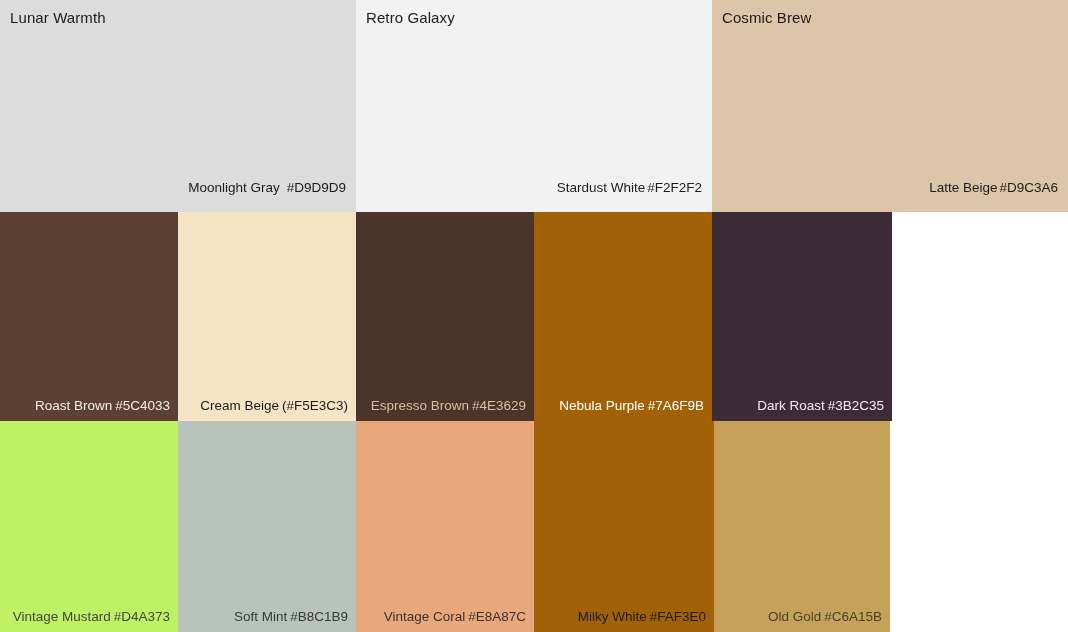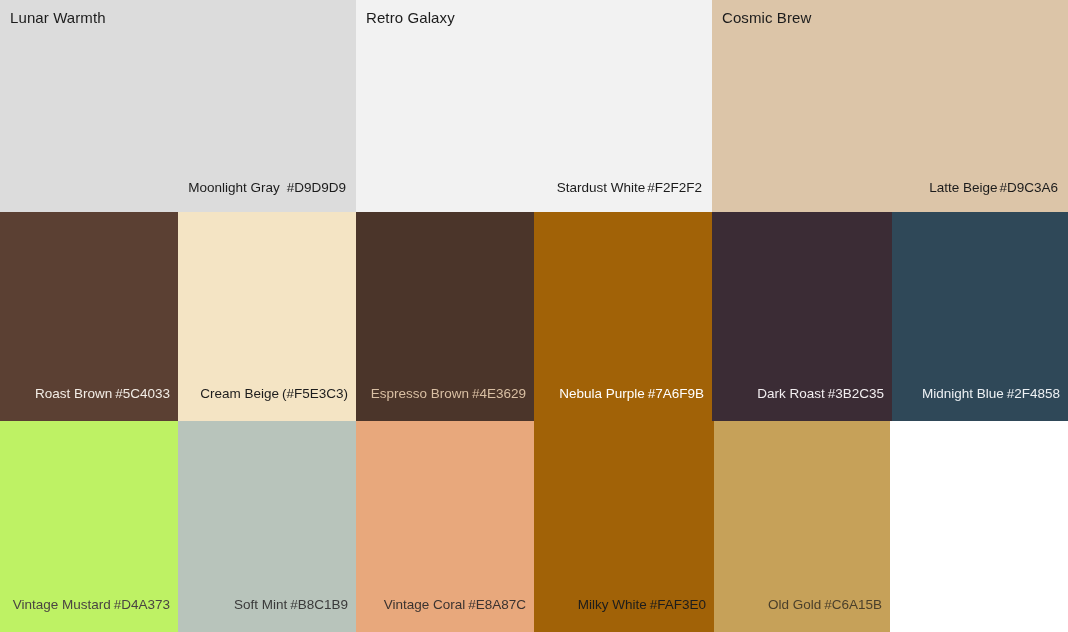--- a/index.html
+++ b/index.html
@@ -78,21 +78,21 @@
     box-sizing: border-box;
     overflow: hidden;
   }
   .sw-w-178 { width: 178px; }
   .sw-w-180 { width: 180px; }
   .sw-w-176 { width: 176px; }
 
   .swatch-label {
     position: absolute;
     right: 8px;
-    bottom: 19px;
+    bottom: 7px;
     font-size: 13.5px;
     line-height: 16px;
     white-space: nowrap;
   }
   .swatch-label .lbl-name { margin-right: 3px; }
 </style>
 </head>
 <body style="background-color: rgb(255, 255, 255);">
 
 <div class="board">
@@ -147,25 +147,20 @@
         <span class="lbl-name">Nebula Purple</span><span class="lbl-hex">#7A6F9B</span>
       </div>
     </div>
 
     <div class="swatch sw-w-180" style="background-color: rgb(59, 44, 53);">
       <div class="swatch-label" style="color: rgb(242, 238, 240);">
         <span class="lbl-name">Dark Roast</span><span class="lbl-hex">#3B2C35</span>
       </div>
     </div>
 
-    <div class="swatch sw-w-176" style="background-color: rgb(47, 72, 88);">
-      <div class="swatch-label" style="color: rgb(237, 241, 244);">
-        <span class="lbl-name">Midnight Blue</span><span class="lbl-hex">#2F4858</span>
-      </div>
-    </div>
 
   </div>
 
   <div class="swatch-row swatch-row-3">
 
 
     <div class="swatch sw-w-178" style="background-color: #bef264;">
       <div class="swatch-label" style="color: rgb(74, 68, 66);">
         <span class="lbl-name">Vintage Mustard</span><span class="lbl-hex">#D4A373</span>
       </div>

